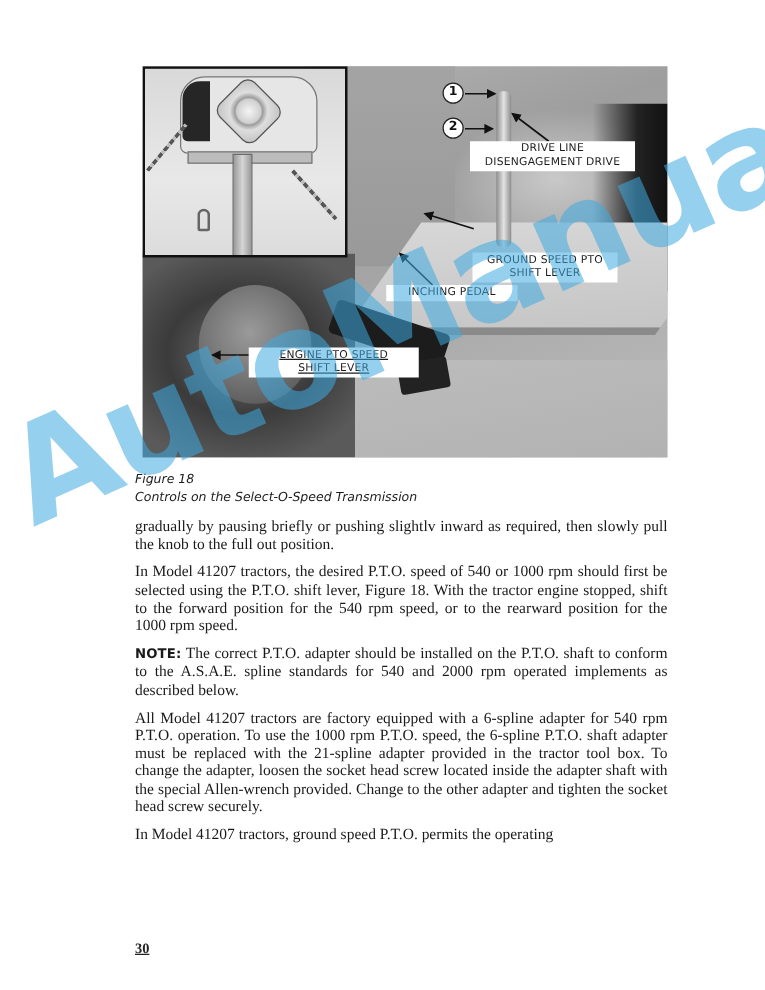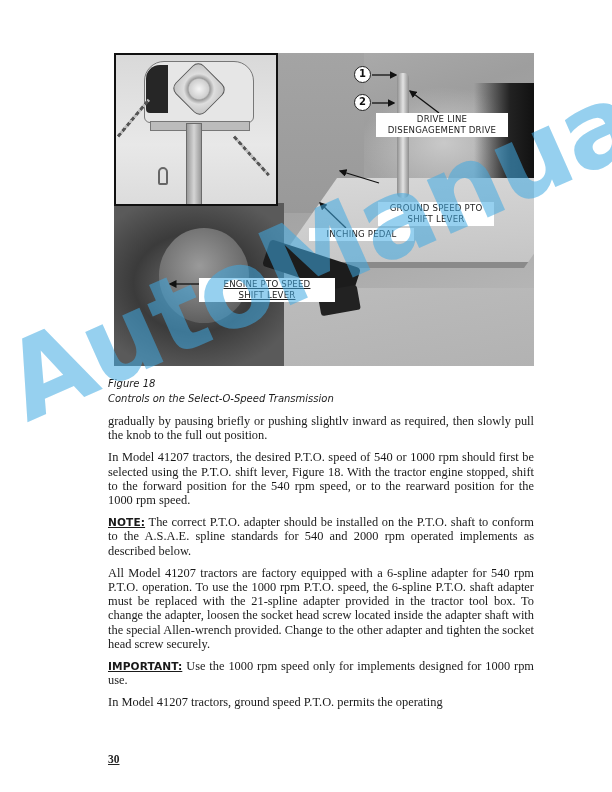--- a/index.html
+++ b/index.html
@@ -130,21 +130,21 @@
   .caption-title { top: 393px; font-size: 10px; }
 
   
   .body-text {
     position: absolute; left: 108px; top: 414px; width: 426px;
     font-size: 12.4px; line-height: 14.2px; text-align: justify; color: #1a1a1a;
   }
   .body-text p { margin-bottom: 8px; }
   .body-text .label {
     font-family: "DejaVu Sans", "Liberation Sans", sans-serif; font-weight: bold;
-    font-size: 10.6px; letter-spacing: 0.1px; text-decoration: underline;
+    font-size: 10.6px; letter-spacing: 0.1px;
   }
 
   .page-number {
     position: absolute; left: 108px; top: 753px; font-size: 11.5px; font-weight: bold; color: #222; text-decoration: underline;
   }
 
   
   .watermark {
     position: absolute; left: 34px; top: 330px;
     font-family: "DejaVu Sans", "Liberation Sans", sans-serif; font-size: 108px; font-weight: bold;
@@ -213,19 +213,18 @@
 </div>
 
 <div class="caption caption-number">Figure 18</div>
 <div class="caption caption-title">Controls on the Select-O-Speed Transmission</div>
 
 <div class="body-text">
   <p>gradually by pausing briefly or pushing slightlv inward as required, then slowly pull the knob to the full out position.</p>
   <p>In Model 41207 tractors, the desired P.T.O. speed of 540 or 1000 rpm should first be selected using the P.T.O. shift lever, Figure 18. With the tractor engine stopped, shift to the forward position for the 540 rpm speed, or to the rearward position for the 1000 rpm speed.</p>
   <p><span class="label">NOTE:</span><span> The correct P.T.O. adapter should be installed on the P.T.O. shaft to conform to the A.S.A.E. spline standards for 540 and 2000 rpm operated implements as described below.</span></p>
   <p>All Model 41207 tractors are factory equipped with a 6-spline adapter for 540 rpm P.T.O. operation. To use the 1000 rpm P.T.O. speed, the 6-spline P.T.O. shaft adapter must be replaced with the 21-spline adapter provided in the tractor tool box. To change the adapter, loosen the socket head screw located inside the adapter shaft with the special Allen-wrench provided. Change to the other adapter and tighten the socket head screw securely.</p>
-  <p><span class="label">IMPORTANT:</span><span> Use the 1000 rpm speed only for implements designed for 1000 rpm use.</span></p>
   <p>In Model 41207 tractors, ground speed P.T.O. permits the operating</p>
 </div>
 
 <div class="page-number">30</div>
 
 <div class="watermark">AutoManual</div>
 
 </body></html>

